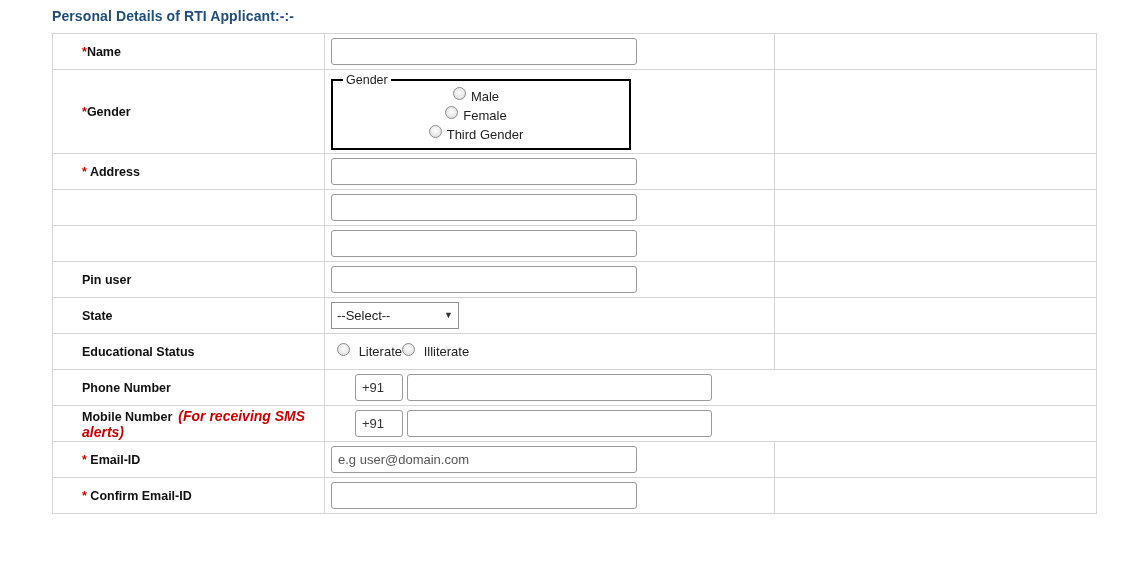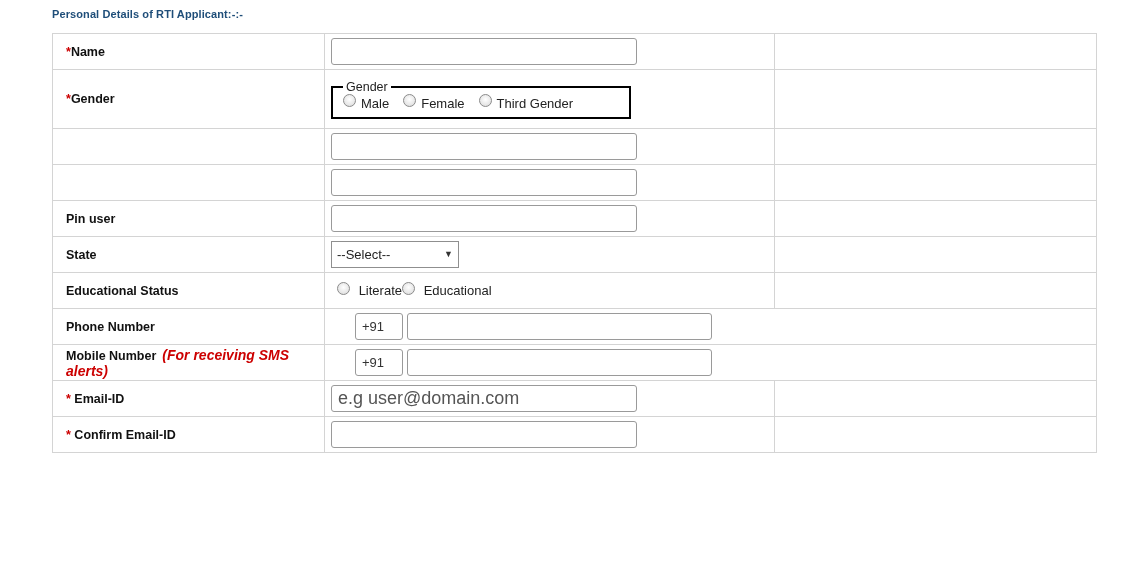--- a/index.html
+++ b/index.html
@@ -18,42 +18,42 @@
   .page {
     position: relative;
     width: 1143px;
     height: 568px;
     box-sizing: border-box;
   }
   .section-title {
     position: absolute;
     left: 52px;
     top: 8px;
-    font-size: 11px;
+    font-size: 14px;
     font-weight: bold;
     color: #1f4e79;
     letter-spacing: 0.1px;
   }
   .form-table {
     position: absolute;
     left: 52px;
     top: 33px;
     width: 1044px;
     border-collapse: collapse;
     table-layout: fixed;
   }
   .form-table td {
     border: 1px solid #d4d4d4;
     padding: 0;
     vertical-align: middle;
     height: 35px;
   }
   td.label-cell {
     width: 272px;
-    padding-left: 13px;
+    padding-left: 29px;
     font-weight: bold;
     font-size: 12.5px;
     color: #111111;
   }
   td.field-cell {
     width: 450px;
     padding-left: 6px;
   }
   td.spacer-cell {
     width: 322px;
@@ -71,21 +71,21 @@
   }
   input.text-box {
     box-sizing: border-box;
     width: 306px;
     height: 27px;
     border: 1px solid #9a9a9a;
     border-radius: 3px;
     background: #ffffff;
     padding: 3px 6px;
     font-family: "Liberation Sans", sans-serif;
-    font-size: 18px;
+    font-size: 13px;
     color: #333333;
     outline: none;
   }
   input.text-box::placeholder {
     color: #555555;
     opacity: 1;
   }
   .gender-fieldset {
     box-sizing: border-box;
     width: 300px;
@@ -97,20 +97,21 @@
     font-size: 12.5px;
     color: #222222;
     padding: 0 3px;
     font-weight: normal;
   }
   .radio-row {
     display: flex;
     align-items: center;
     gap: 4px;
     white-space: nowrap;
+    flex-direction: column;
   }
   .radio-row .opt {
     display: inline-flex;
     align-items: center;
     margin-right: 10px;
   }
   .radio {
     display: inline-block;
     width: 13px;
     height: 13px;
@@ -246,20 +247,29 @@
               <span class="opt">
                 <span class="radio"></span>
                 <span class="radio-label">Third Gender</span>
               </span>
             </div>
           </fieldset>
         </td>
         <td class="spacer-cell"></td>
       </tr>
 
+      <tr>
+        <td class="label-cell">
+          <span class="req">*</span><span class="label-text"> Address</span>
+        </td>
+        <td class="field-cell">
+          <input class="text-box" type="text" value="" style="">
+        </td>
+        <td class="spacer-cell"></td>
+      </tr>
 
       <tr>
         <td class="label-cell"></td>
         <td class="field-cell">
           <input class="text-box" type="text" value="" style="">
         </td>
         <td class="spacer-cell"></td>
       </tr>
 
       <tr>
@@ -300,21 +310,21 @@
           <span class="label-text">Educational Status</span>
         </td>
         <td class="field-cell">
           <div class="inline-radios">
             <span class="opt">
               <span class="radio"></span>
               <span class="radio-label">Literate</span>
             </span>
             <span class="opt">
               <span class="radio"></span>
-              <span class="radio-label">Educational</span>
+              <span class="radio-label">Illiterate</span>
             </span>
           </div>
         </td>
         <td class="spacer-cell"></td>
       </tr>
 
       <tr>
         <td class="label-cell">
           <span class="label-text">Phone Number</span>
         </td>

